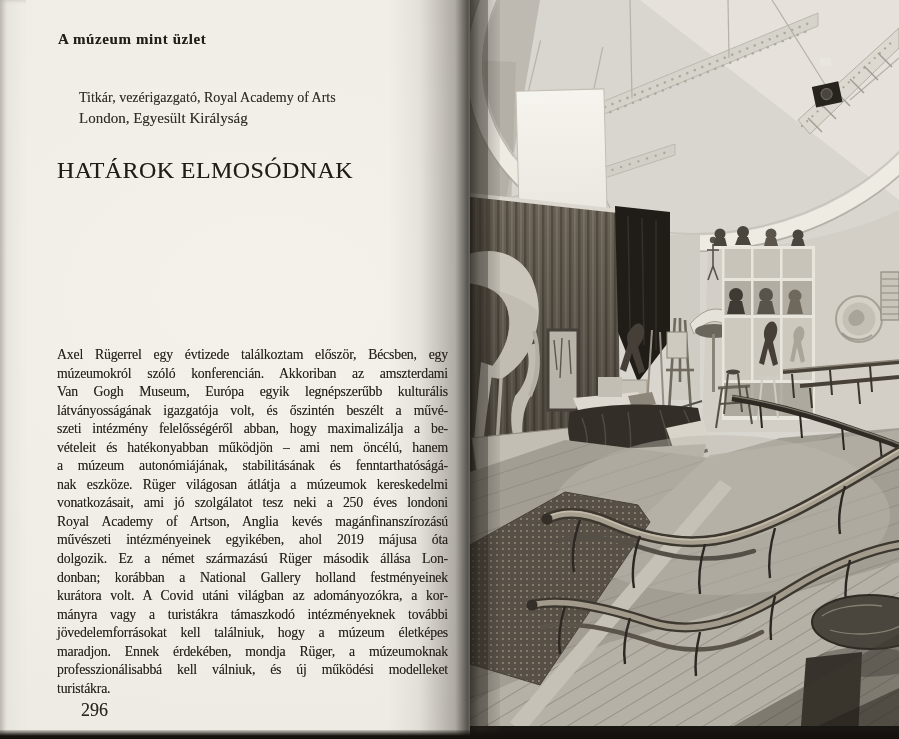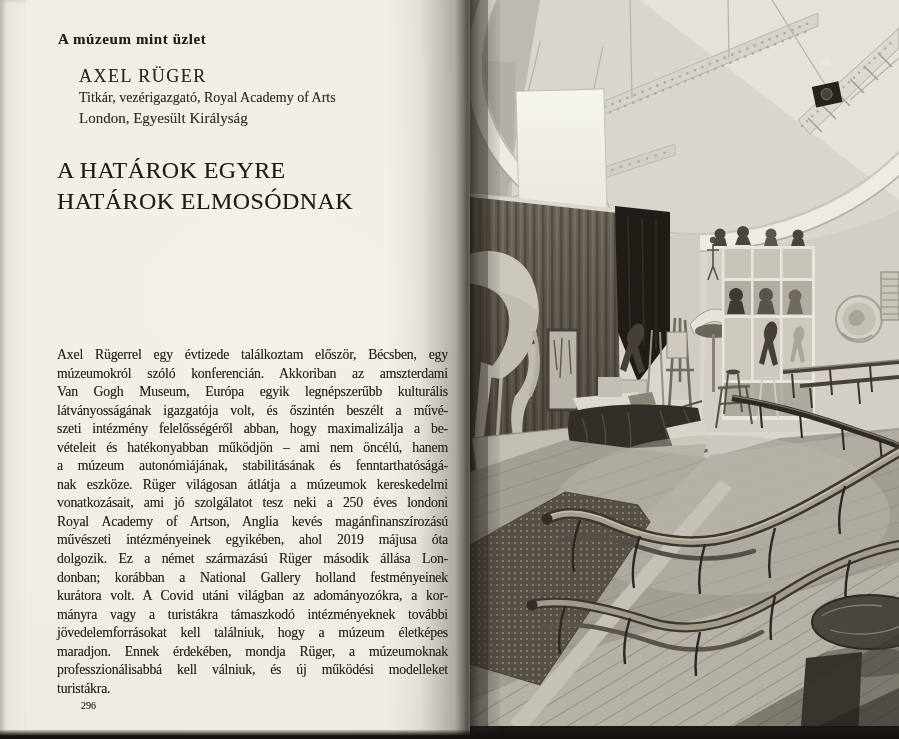--- a/index.html
+++ b/index.html
@@ -11,21 +11,21 @@
   }
   .page-left { position:absolute; left:0; top:7px; width:470px; height:739px; }
   .running-head { position:absolute; left:58px; top:24px; font-size:15px; font-weight:bold; letter-spacing:.6px; color:#211d17; }
   .author-name { position:absolute; left:79px; top:59px; font-size:18px; letter-spacing:1.5px; color:#2b2720; }
   .author-role { position:absolute; left:79px; top:83px; font-size:14px; color:#322d25; }
   .author-loc  { position:absolute; left:79px; top:103px; font-size:15px; color:#322d25; }
   .title { position:absolute; left:57px; top:148px; font-size:24px; letter-spacing:.4px; line-height:31px; color:#201c16; }
   .body-block { position:absolute; left:57px; top:339px; width:391px; font-size:13.8px; line-height:18.55px; letter-spacing:-0.2px; word-spacing:-0.6px; }
   .body-block .line { text-align:justify; text-align-last:justify; height:18.55px; overflow:visible; white-space:normal; }
   .body-block .line.last { text-align-last:left; }
-  .page-num { position:absolute; left:81px; top:693px; font-size:10px; color:#2b2720; }
+  .page-num { position:absolute; left:81px; top:693px; font-size:18px; color:#2b2720; }
   .page-left * { text-shadow: 0 0 .4px rgba(45,40,32,.45); }
 
   .photo-wrap { position:absolute; left:470px; top:0; width:429px; height:739px; }
   .gutter-shadow {
     position:absolute; left:388px; top:0; width:112px; height:739px; pointer-events:none;
     background: linear-gradient(90deg,
       rgba(58,51,42,0) 0%, rgba(58,51,42,.07) 28%, rgba(48,42,34,.34) 60%,
       rgba(22,19,15,.70) 71%, rgba(48,42,34,.34) 82%, rgba(58,51,42,.08) 100%);
   }
   .left-edge {
@@ -38,25 +38,23 @@
     background: linear-gradient(180deg, rgba(23,20,16,.15) 0%, #15120e 65%);
   }
 </style>
 </head>
 <body>
 
 <div class="book">
 
   <div class="page-left">
     <div class="running-head">A múzeum mint üzlet</div>
-    <div class="author-name">AXEL RÜGER</div>
     <div class="author-role">Titkár, vezérigazgató, Royal Academy of Arts</div>
     <div class="author-loc">London, Egyesült Királyság</div>
     <div class="title">
-      <div>A HATÁROK EGYRE</div>
       <div>HATÁROK ELMOSÓDNAK</div>
     </div>
     <div class="body-block">
         <div class="line">Axel Rügerrel egy évtizede találkoztam először, Bécsben, egy</div>
         <div class="line">múzeumokról szóló konferencián. Akkoriban az amszterdami</div>
         <div class="line">Van Gogh Museum, Európa egyik legnépszerűbb kulturális</div>
         <div class="line">látványosságának igazgatója volt, és őszintén beszélt a művé-</div>
         <div class="line">szeti intézmény felelősségéről abban, hogy maximalizálja a be-</div>
         <div class="line">vételeit és hatékonyabban működjön – ami nem öncélú, hanem</div>
         <div class="line">a múzeum autonómiájának, stabilitásának és fenntarthatóságá-</div>

